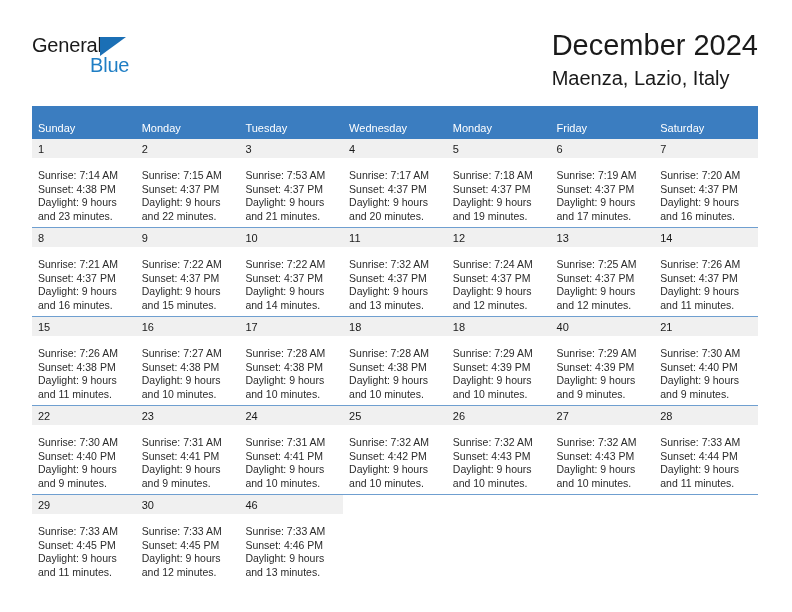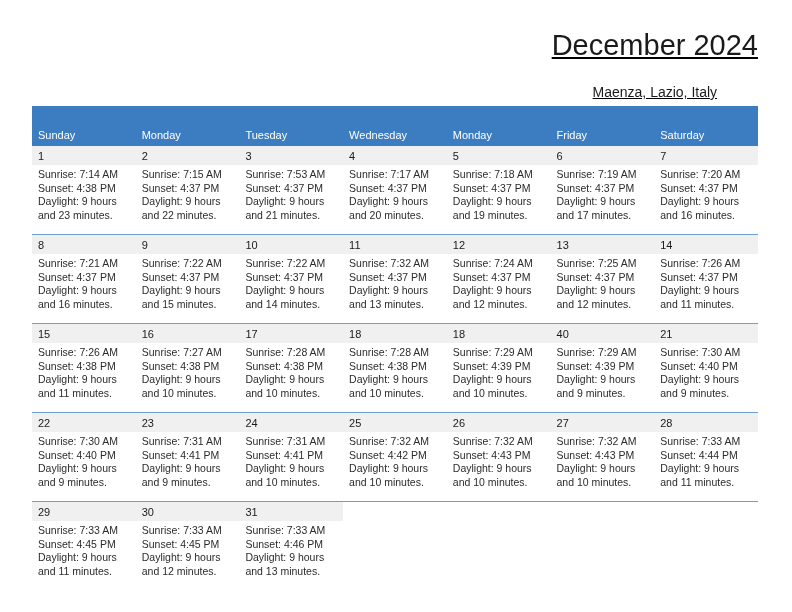--- a/index.html
+++ b/index.html
@@ -62,54 +62,53 @@
     width: 0;
     height: 0;
     border-left: 26px solid #1b6fb5;
     border-bottom: 19px solid transparent;
   }
 
   .title-block {
     position: absolute;
     right: 0;
     top: 0;
-    text-align: center;
-    text-decoration: underline;
+    text-align: left;
   }
   .cal-title {
     font-size: 29px;
     line-height: 34px;
     color: #1a1a1a;
     font-weight: normal;
     white-space: nowrap;
   }
   .cal-sub {
-    font-size: 14px;
+    font-size: 20px;
     line-height: 20px;
     color: #1a1a1a;
-    margin-top: 20px;
+    margin-top: 6px;
     white-space: nowrap;
   }
 
   
   .calendar {
     position: absolute;
     left: 32px;
     top: 106px;
     width: 726px;
     border-collapse: collapse;
     table-layout: fixed;
   }
   .calendar th {
     background: #3b7dc0;
     color: #ffffff;
     font-size: 11px;
     font-weight: normal;
     text-align: left;
-    padding: 23px 0 5px 6px;
+    padding: 16px 0 5px 6px;
     height: 10px;
     border: none;
   }
   .calendar td {
     vertical-align: top;
     padding: 0;
     border: none;
     height: 88px;
     border-top: 1px solid #6f9fd0;
   }
@@ -126,36 +125,41 @@
     font-size: 11px;
     color: #1a1a1a;
     padding: 4px 0 3px 6px;
     line-height: 12px;
     height: 12px;
   }
   .daynum.empty {
     background: transparent;
   }
   .dayinfo {
-    padding: 3px 6px 0 6px;
+    padding: 11px 6px 0 6px;
     font-size: 10.5px;
     line-height: 13.5px;
     color: #2b2b2b;
   }
   .dayinfo div {
     white-space: nowrap;
   }
 </style>
 </head>
 <body>
 
 <div class="page">
 
   <div class="header">
 
+    <div class="brand">
+      <div class="brand-line1">General</div>
+      <div class="brand-tri"></div>
+      <div class="brand-line2">Blue</div>
+    </div>
 
     <div class="title-block">
       <div class="cal-title">December 2024</div>
       <div class="cal-sub">Maenza, Lazio, Italy</div>
     </div>
 
   </div>
 
   <table class="calendar">
     <thead>
@@ -504,21 +508,21 @@
               <div class="dayinfo">
                 <div>Sunrise: 7:33 AM</div>
                 <div>Sunset: 4:45 PM</div>
                 <div>Daylight: 9 hours</div>
                 <div>and 12 minutes.</div>
               </div>
             </div>
           </td>
           <td>
             <div class="daycell">
-              <div class="daynum">31</div>
+              <div class="daynum">46</div>
               <div class="dayinfo">
                 <div>Sunrise: 7:33 AM</div>
                 <div>Sunset: 4:46 PM</div>
                 <div>Daylight: 9 hours</div>
                 <div>and 13 minutes.</div>
               </div>
             </div>
           </td>
           <td>
             <div class="daycell">

